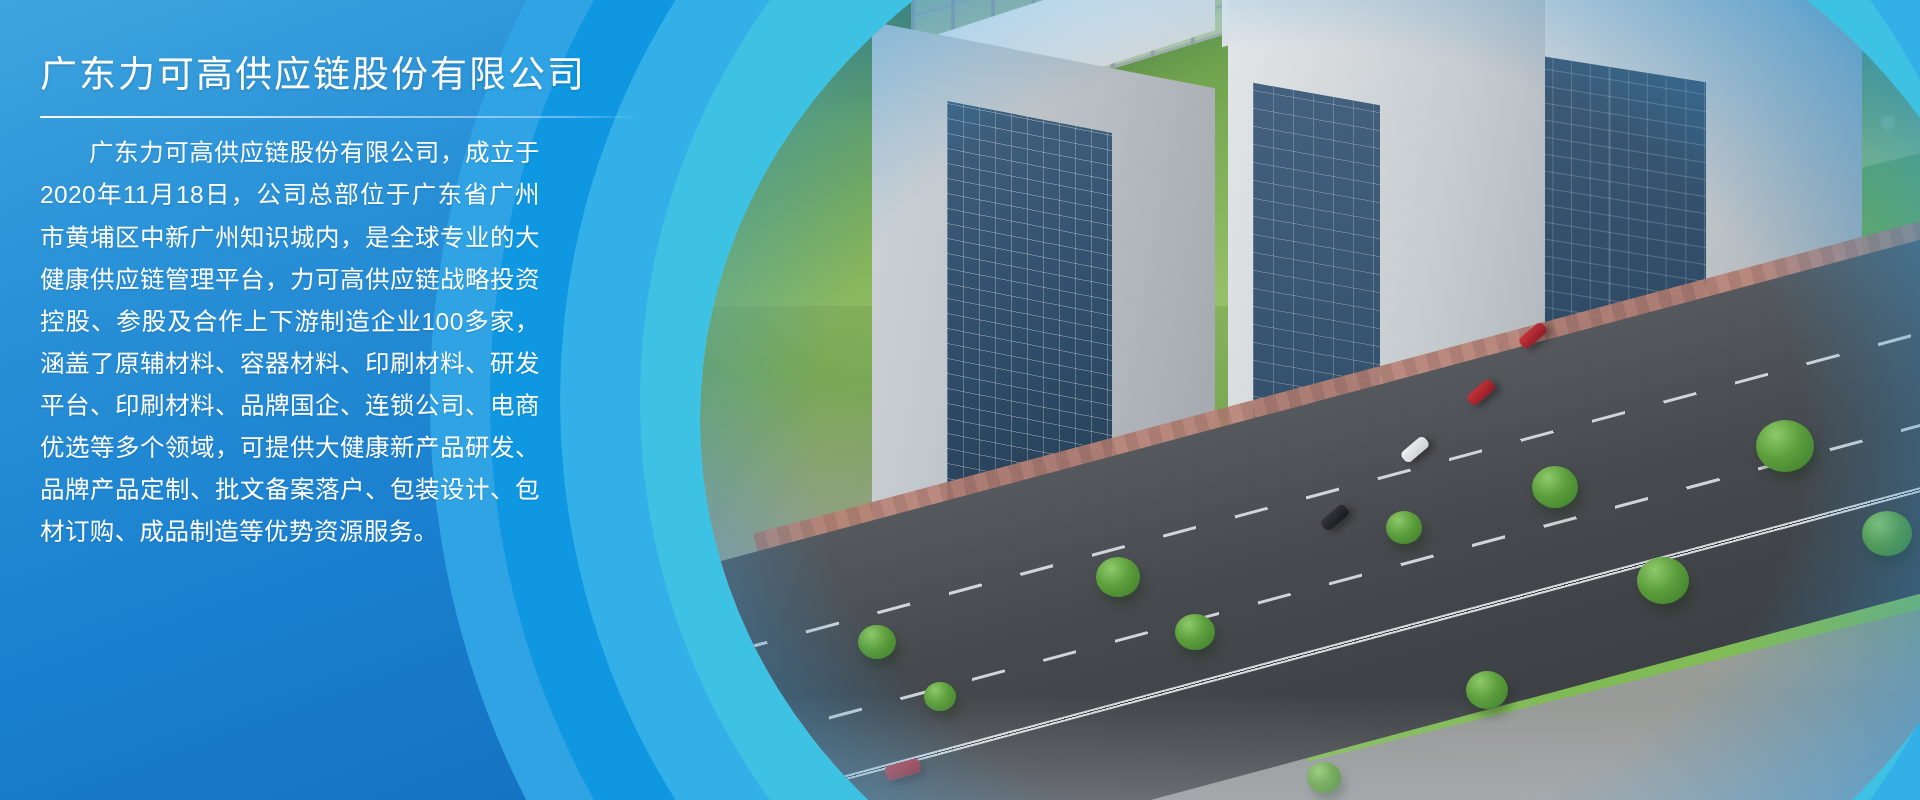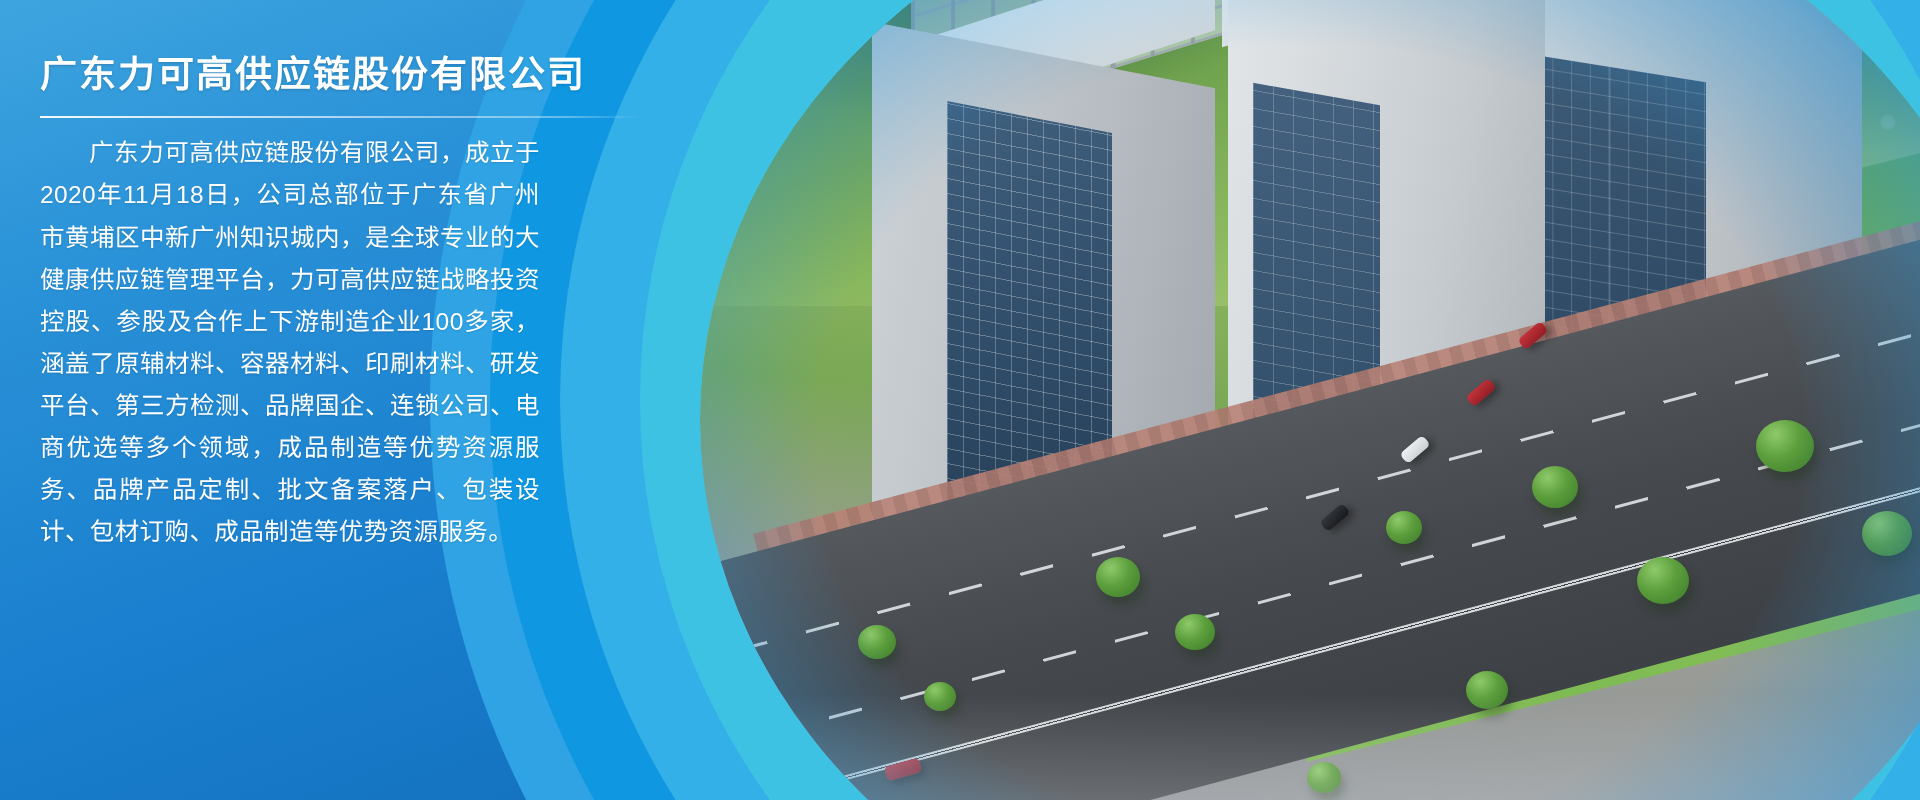--- a/index.html
+++ b/index.html
@@ -179,21 +179,21 @@
     position:absolute; inset:0;
     background:radial-gradient(ellipse 62% 58% at 46% 52%, rgba(46,150,215,0) 60%, rgba(46,150,215,.55) 88%, rgba(46,150,215,.95) 100%);
   }
 
   
   .panel{
     position:absolute; left:0; top:0; width:660px; height:800px;
     padding:52px 60px 0 40px; color:#ffffff;
   }
   .title{
-    font-size:37px; font-weight:700; letter-spacing:2px;
+    font-size:37px; font-weight:400; letter-spacing:2px;
     line-height:1.25; white-space:nowrap;
     text-shadow:0 1px 3px rgba(0,0,0,.18);
   }
   .rule{
     margin:18px 0 14px 0; width:600px; height:2px;
     background:linear-gradient(90deg, rgba(255,255,255,.95), rgba(255,255,255,.35) 88%, rgba(255,255,255,0));
     border:0;
   }
   .body-copy p{
     font-size:24.5px; line-height:1.72; letter-spacing:.4px;
@@ -270,17 +270,17 @@
 
       <div class="mist"></div>
     </div>
     <div class="photo-fade"></div>
   </div>
 
   <div class="panel">
     <h1 class="title">广东力可高供应链股份有限公司</h1>
     <hr class="rule">
     <div class="body-copy">
-      <p>广东力可高供应链股份有限公司，成立于2020年11月18日，公司总部位于广东省广州市黄埔区中新广州知识城内，是全球专业的大健康供应链管理平台，力可高供应链战略投资控股、参股及合作上下游制造企业100多家，涵盖了原辅材料、容器材料、印刷材料、研发平台、第三方检测、品牌国企、连锁公司、电商优选等多个领域，成品制造等优势资源服务、品牌产品定制、批文备案落户、包装设计、包材订购、成品制造等优势资源服务。</p>
+      <p>广东力可高供应链股份有限公司，成立于2020年11月18日，公司总部位于广东省广州市黄埔区中新广州知识城内，是全球专业的大健康供应链管理平台，力可高供应链战略投资控股、参股及合作上下游制造企业100多家，涵盖了原辅材料、容器材料、印刷材料、研发平台、印刷材料、品牌国企、连锁公司、电商优选等多个领域，可提供大健康新产品研发、品牌产品定制、批文备案落户、包装设计、包材订购、成品制造等优势资源服务。</p>
     </div>
   </div>
 
 </div>
 
 </body></html>

